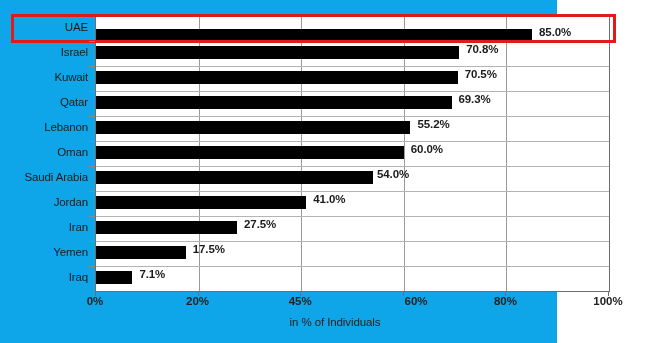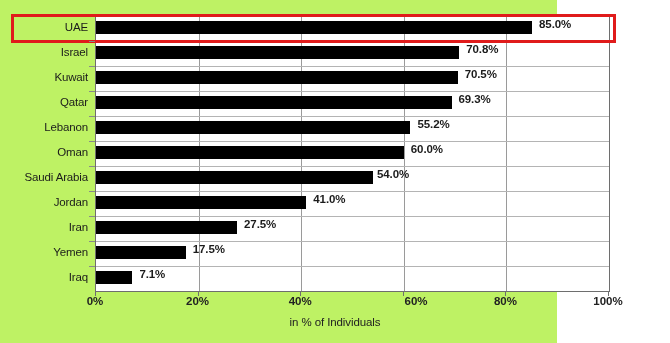--- a/index.html
+++ b/index.html
@@ -14,21 +14,21 @@
     color: #1a1a1a;
     overflow: hidden;
     position: relative;
   }
 
   #chart-root {
     position: absolute;
     left: 0; top: 0;
     width: 557px;
     height: 343px;
-    background: #bef264;
+    background: #0ea5e9;
   }
 
   
   
   #plot-area {
     position: absolute;
     left: 95px;
     top: 16px;
     width: 513px;
     height: 275px;
@@ -173,21 +173,21 @@
       <div class="hgrid" style="top: 25px;"></div>
       <div class="hgrid" style="top: 50px;"></div>
       <div class="hgrid" style="top: 75px;"></div>
       <div class="hgrid" style="top: 100px;"></div>
       <div class="hgrid" style="top: 125px;"></div>
       <div class="hgrid" style="top: 150px;"></div>
       <div class="hgrid" style="top: 175px;"></div>
       <div class="hgrid" style="top: 200px;"></div>
       <div class="hgrid" style="top: 225px;"></div>
       <div class="hgrid" style="top: 250px;"></div>
-      <div class="bar-row" style="top: 0px;">
+      <div class="bar-row" style="top: 8px;">
         <div class="bar" style="width: 436.05px; background: rgb(0, 0, 0);"></div>
         <div class="bar-value" style="left: 443.05px;">85.0%</div>
       </div>
       <div class="bar-row" style="top: 25px; padding-left: 20px;">
         <div class="bar" style="width: 363.204px; background: rgb(0, 0, 0);"></div>
         <div class="bar-value" style="left: 370.204px;">70.8%</div>
       </div>
       <div class="bar-row" style="top: 50px;">
         <div class="bar" style="width: 361.665px; background: rgb(0, 0, 0);"></div>
         <div class="bar-value" style="left: 368.665px;">70.5%</div>
@@ -224,21 +224,21 @@
         <div class="bar" style="width: 36.423px; background: rgb(0, 0, 0);"></div>
         <div class="bar-value" style="left: 43.423px;">7.1%</div>
       </div>
     </div>
 
   <div id="x-ticks">
       <div class="xtick-label" style="left: 95px;">0%</div>
       <div class="xtick-mark" style="left: 95px;"></div>
       <div class="xtick-label" style="left: 197.6px;">20%</div>
       <div class="xtick-mark" style="left: 197.6px;"></div>
-      <div class="xtick-label" style="left: 300.2px;">40%</div>
+      <div class="xtick-label" style="left: 300.2px;">45%</div>
       <div class="xtick-mark" style="left: 300.2px;"></div>
       <div class="xtick-label" style="left: 416px;">60%</div>
       <div class="xtick-mark" style="left: 402.8px;"></div>
       <div class="xtick-label" style="left: 505.4px;">80%</div>
       <div class="xtick-mark" style="left: 505.4px;"></div>
       <div class="xtick-label" style="left: 608px;">100%</div>
       <div class="xtick-mark" style="left: 608px;"></div>
     </div>
 
   <div id="x-axis-title">in % of Individuals</div>

